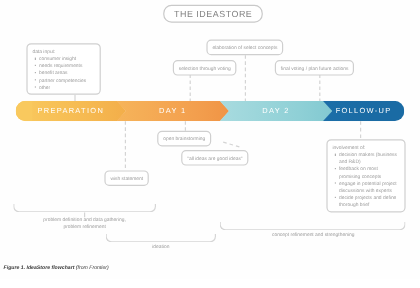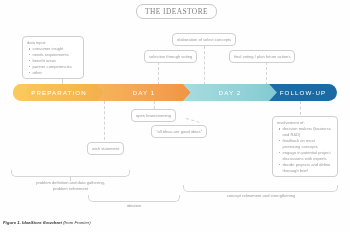--- a/index.html
+++ b/index.html
@@ -21,21 +21,20 @@
     position: absolute;
     left: 136px; top: 4px;
     padding: 2px 8px;
     border: 0.7px solid #c9c9c9;
     border-radius: 7px;
     font-size: 7.4px;
     letter-spacing: 0.45px;
     color: #808080;
     background: #fff;
     white-space: nowrap;
-    font-family: Liberation Serif, serif;
   }
 
   
   .box {
     position: absolute;
     border: 0.7px solid #cfcfcf;
     border-radius: 4px;
     background: #fff;
     color: #9a9a9a;
     font-size: 4.1px;

